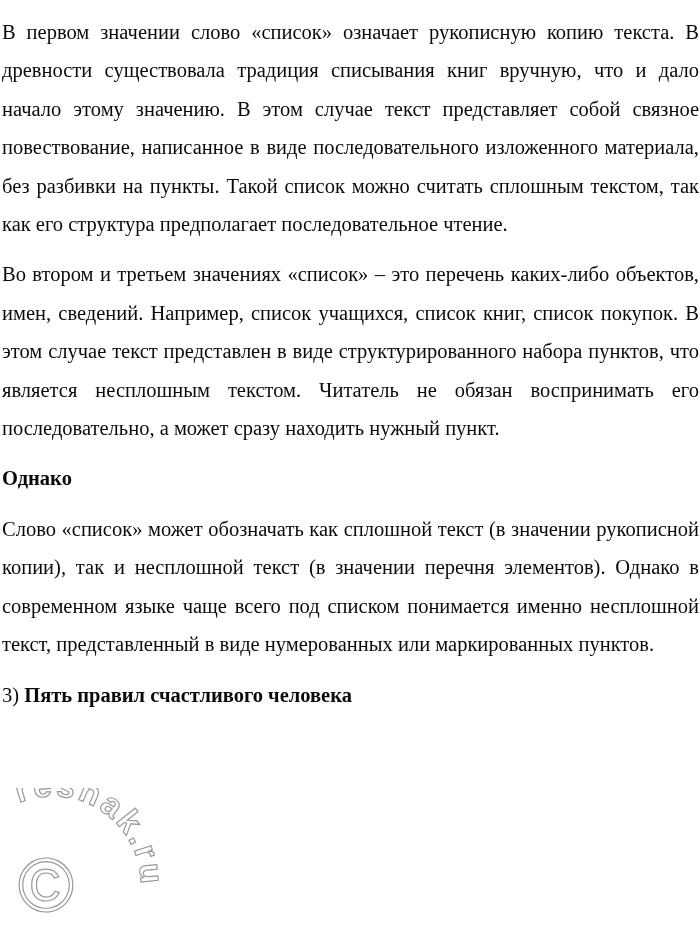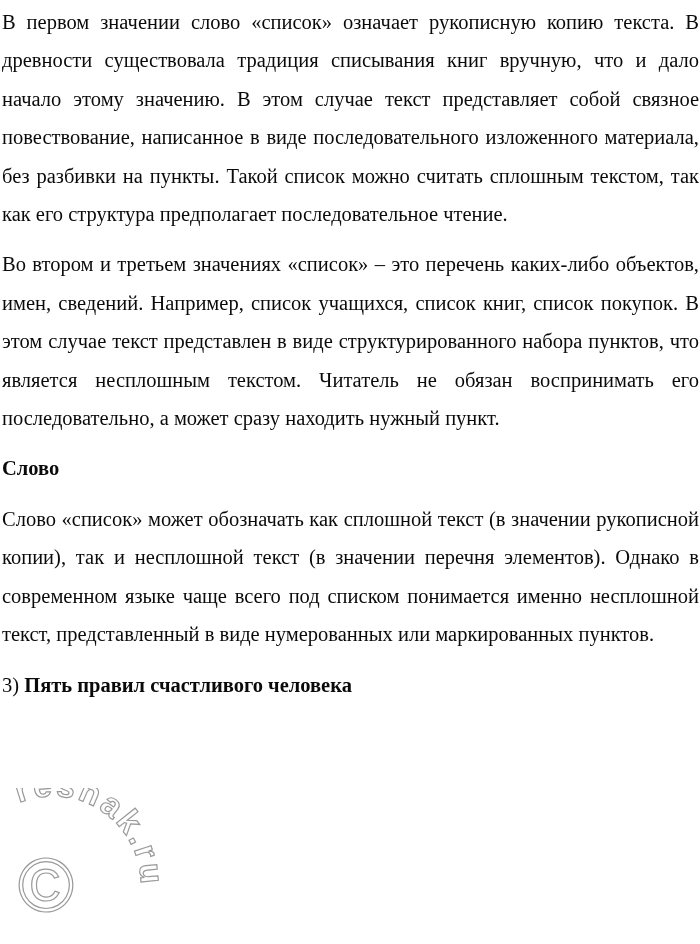--- a/index.html
+++ b/index.html
@@ -12,21 +12,21 @@
     font-family: "Liberation Serif", "DejaVu Serif", serif;
     color: #0a0a0a;
   }
   .doc {
     padding: 3px 1px 0 2px;
     font-size: 20.5px;
     line-height: 38.4px;
     text-align: justify;
   }
   .doc p {
-    margin: 0 0 12px 0;
+    margin: 10px 0 12px 0;
   }
   .heading {
     font-weight: bold;
     text-align: left;
   }
   .heading-number { font-weight: normal; }
   .heading-title  { font-weight: bold; font-family: Liberation Serif, serif; }
   .watermark-svg {
     position: absolute;
     left: 0;
@@ -51,21 +51,21 @@
   }
 </style>
 </head>
 <body>
 
 <div class="doc">
   <p>В первом значении слово «список» означает рукописную копию текста. В древности существовала традиция списывания книг вручную, что и дало начало этому значению. В этом случае текст представляет собой связное повествование, написанное в виде последовательного изложенного материала, без разбивки на пункты. Такой список можно считать сплошным текстом, так как его структура предполагает последовательное чтение.</p>
 
   <p>Во втором и третьем значениях «список» – это перечень каких-либо объектов, имен, сведений. Например, список учащихся, список книг, список покупок. В этом случае текст представлен в виде структурированного набора пунктов, что является несплошным текстом. Читатель не обязан воспринимать его последовательно, а может сразу находить нужный пункт.</p>
 
-  <p class="heading">Слово</p>
+  <p class="heading">Однако</p>
 
   <p>Слово «список» может обозначать как сплошной текст (в значении рукописной копии), так и несплошной текст (в значении перечня элементов). Однако в современном языке чаще всего под списком понимается именно несплошной текст, представленный в виде нумерованных или маркированных пунктов.</p>
 
   <p class="heading"><span class="heading-number">3) </span><span class="heading-title">Пять правил счастливого человека</span></p>
 
 </div>
 
 <svg class="watermark-svg" width="180" height="156" viewBox="0 0 180 156" aria-hidden="true">
   <defs>
     <path id="wm-arc" d="M 19 15 A 88 88 0 0 1 134 130" fill="none"></path>

